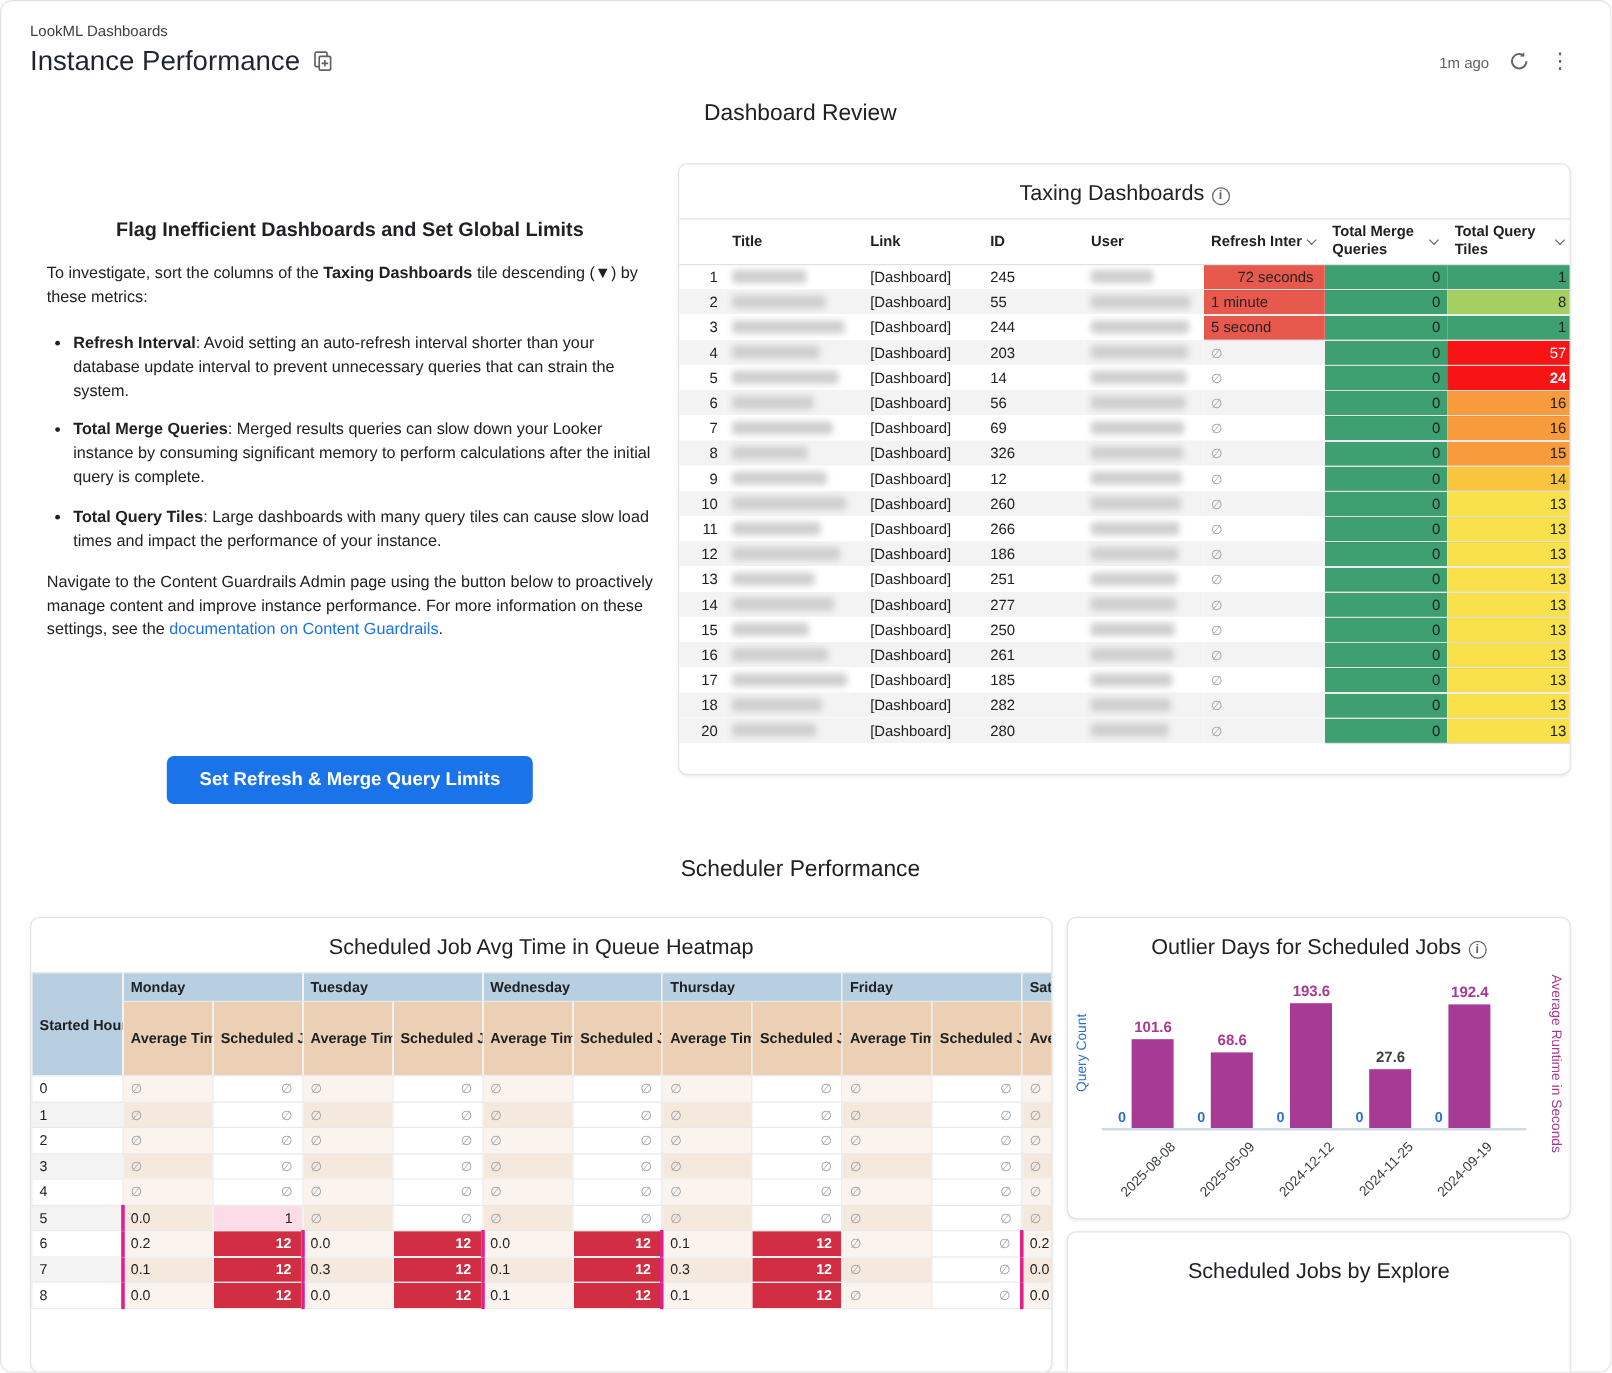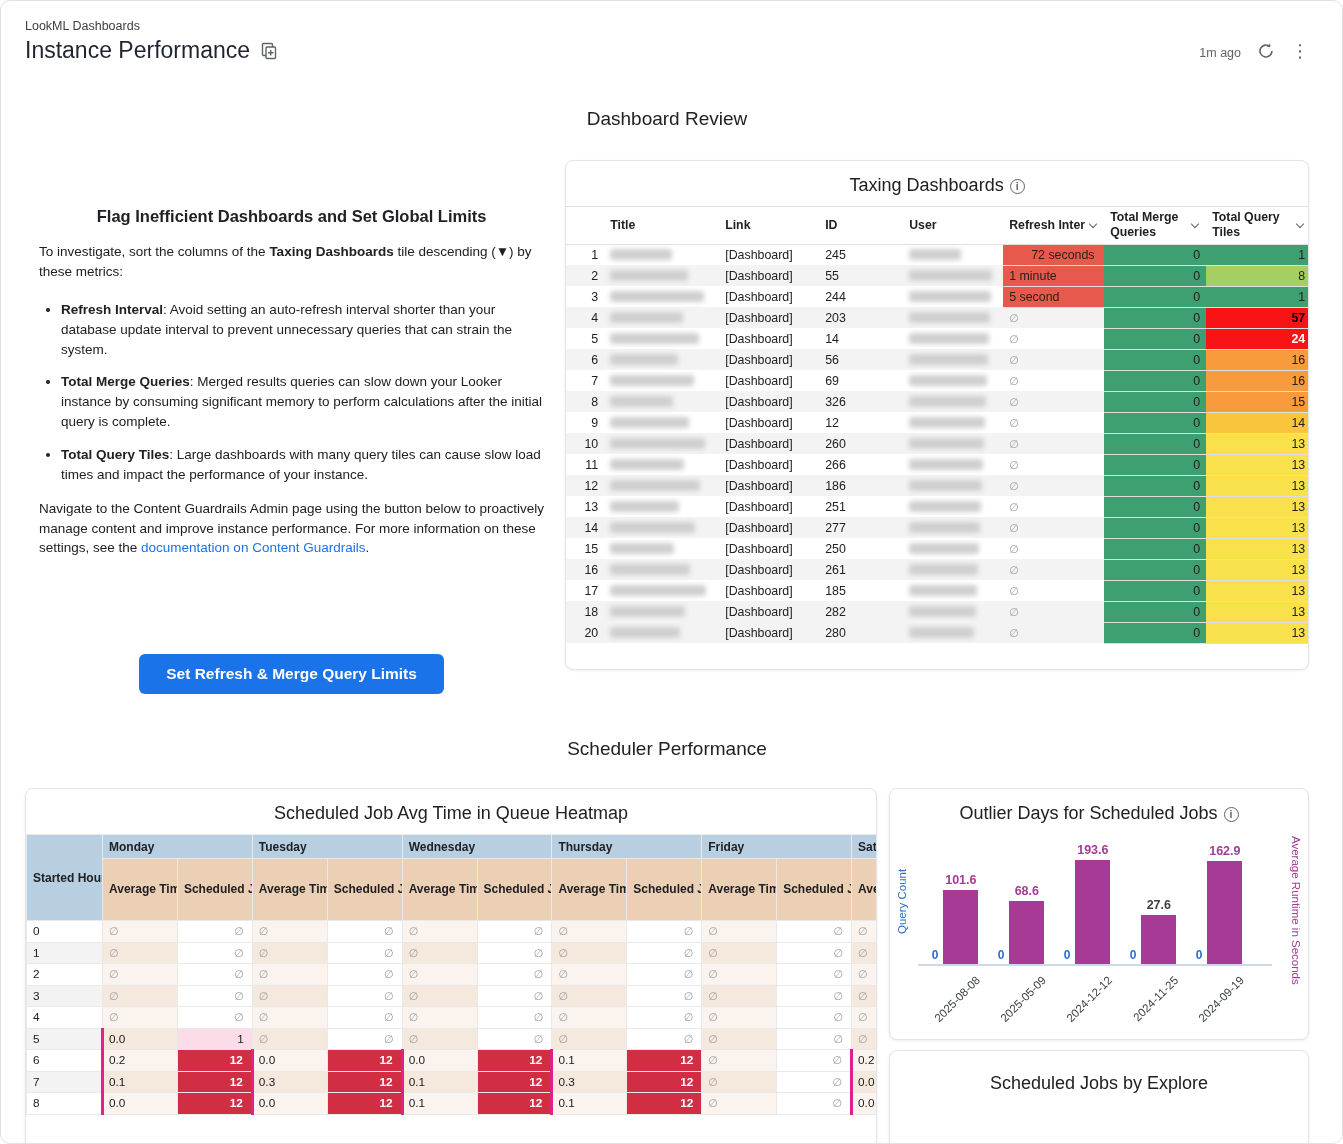--- a/index.html
+++ b/index.html
@@ -13,21 +13,21 @@
   .title-row { display:flex; align-items:center; justify-content:space-between; margin-top:4px; }
   .title-left { display:flex; align-items:center; gap:10px; }
   h1.page-title { font-size:23px; font-weight:500; color:#1f2430; }
   .hdr-right { display:flex; align-items:flex-end; gap:16px; color:#5f6368; }
   .updated { font-size:12.5px; color:#5f6368; }
   .kebab { font-size:18px; color:#5f6368; line-height:1; cursor:pointer; }
   .icon-btn { display:inline-flex; align-items:center; cursor:pointer; }
 
   
   .section-h { text-align:center; font-size:19px; font-weight:400; color:#202124; }
-  .sec1 { margin-top:44px; }
+  .sec1 { margin-top:20px; }
   .sec2 { margin-top:44px; }
 
   
   .row1 { display:flex; margin-top:30px; align-items:flex-start; }
   .guardrails { width:536px; padding:44px 16px 0 14px; font-size:13.5px; line-height:1.47; }
   .guardrails h3 { text-align:center; font-size:16.5px; font-weight:700; margin-bottom:14px; }
   .guardrails p { margin-bottom:13px; }
   .guardrails ul { margin:18px 0 14px 22px; }
   .guardrails li { margin-bottom:13px; }
   .doc-link { color:#1a73e8; text-decoration:none; cursor:pointer; }
@@ -241,21 +241,21 @@
               <td class="c-blur">
                 <div class="blob" style="width: 73px;"></div>
               </td>
               <td class="c-link">[Dashboard]</td>
               <td class="c-id">203</td>
               <td class="c-blur">
                 <div class="blob" style="width: 81px;"></div>
               </td>
               <td class="c-refresh"><span class="empty">∅</span></td>
               <td class="c-merge cellcol" style="background: rgb(62, 160, 112);">0</td>
-              <td class="c-tiles cellcol" style="background: rgb(248, 20, 20); color: #000000; font-weight: 700;">57</td>
+              <td class="c-tiles cellcol" style="background: rgb(248, 20, 20); color: #ffffff; font-weight: 400;">57</td>
             </tr>
             <tr>
               <td class="c-num">5</td>
               <td class="c-blur">
                 <div class="blob" style="width: 89px;"></div>
               </td>
               <td class="c-link">[Dashboard]</td>
               <td class="c-id">14</td>
               <td class="c-blur">
                 <div class="blob" style="width: 80px;"></div>
@@ -661,21 +661,21 @@
                 <div class="grp">
                   <span class="q0" style="color: rgb(42, 111, 206);">0</span>
                   <div class="barwrap">
                     <div class="barlab" style="color: #404040;">27.6</div>
                     <div class="bar" style="background: rgb(166, 58, 148); height: 49px;"></div>
                   </div>
                 </div>
                 <div class="grp">
                   <span class="q0" style="color: rgb(42, 111, 206);">0</span>
                   <div class="barwrap">
-                    <div class="barlab" style="color: rgb(166, 58, 148);">162.9</div>
+                    <div class="barlab" style="color: rgb(166, 58, 148);">192.4</div>
                     <div class="bar" style="background: rgb(166, 58, 148); height: 103px;"></div>
                   </div>
                 </div>
               </div>
             <div class="xlabs">
                 <div class="xlab">
                   <span>2025-08-08</span>
                 </div>
                 <div class="xlab">
                   <span>2025-05-09</span>

